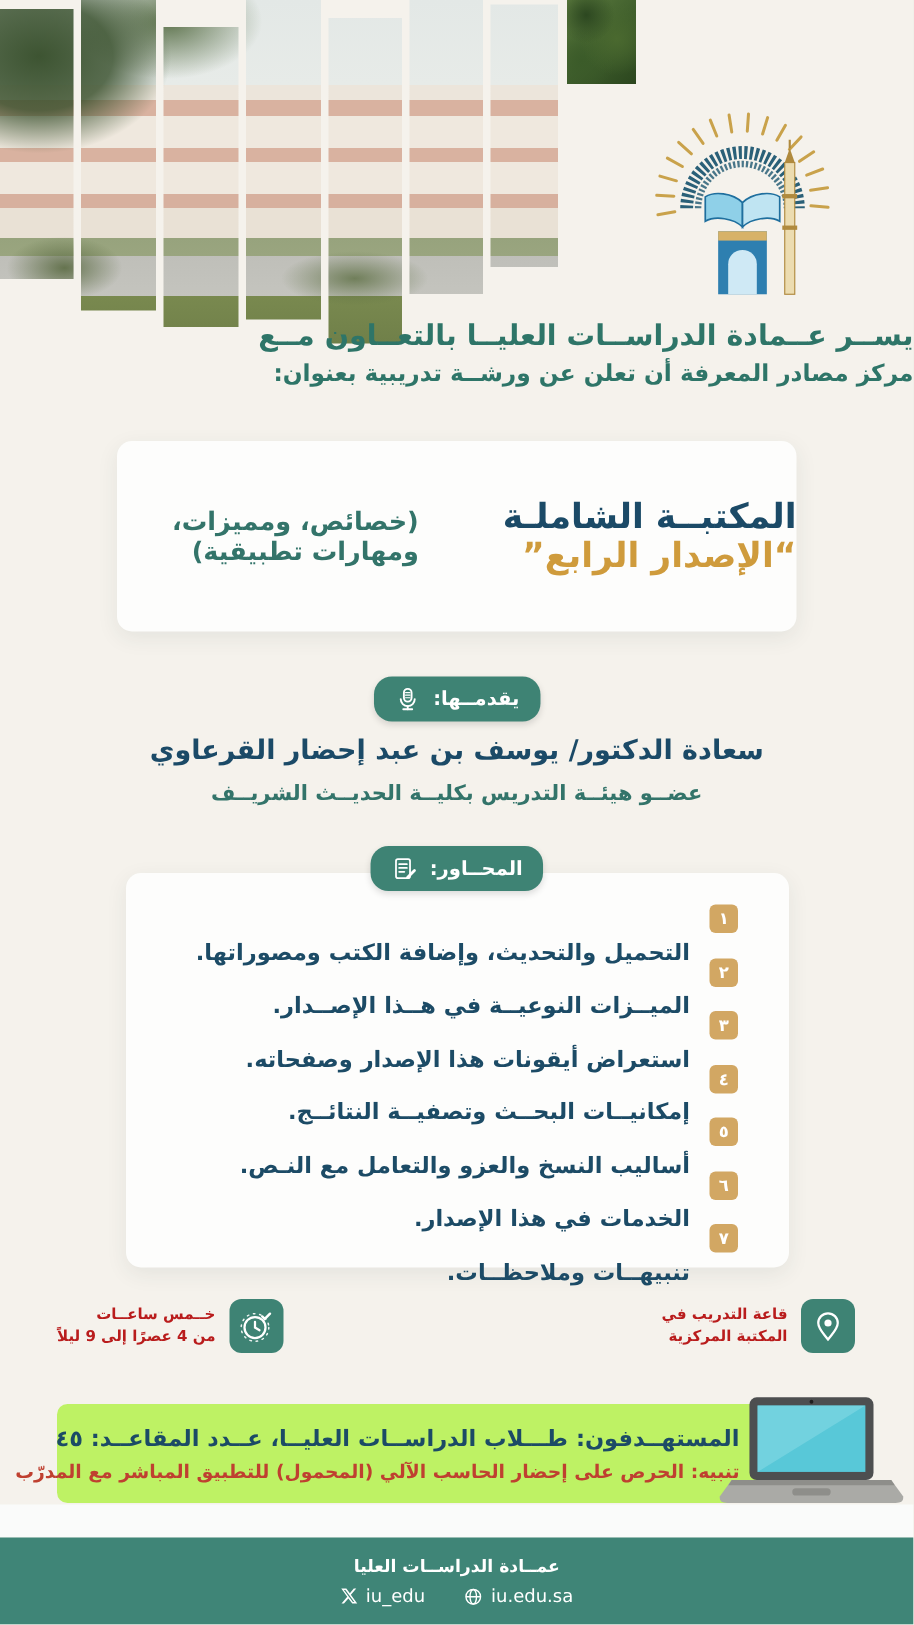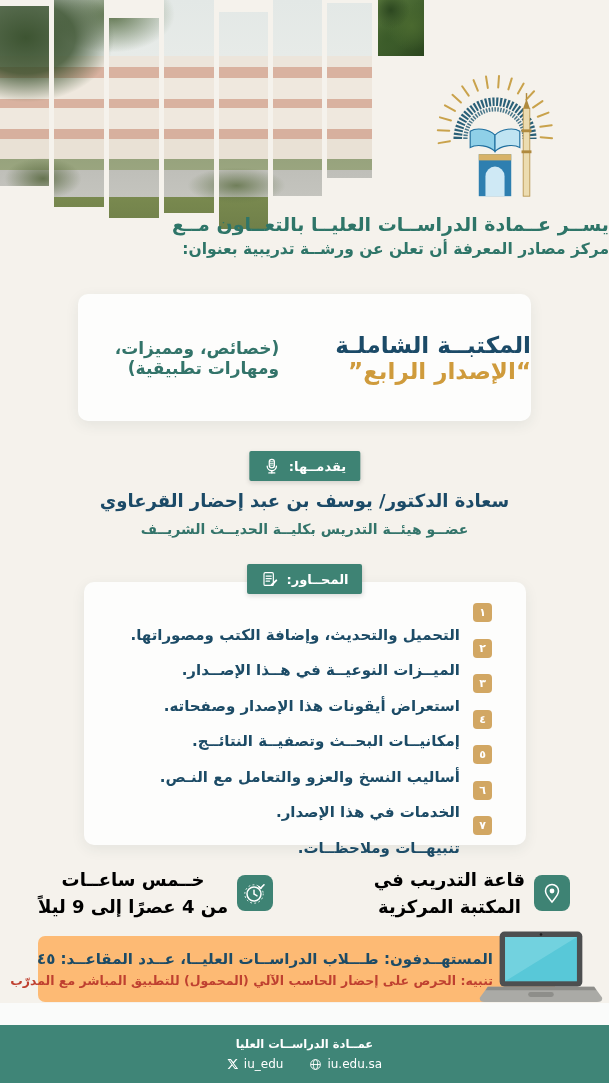--- a/index.html
+++ b/index.html
@@ -56,21 +56,21 @@
   }
   .card1 { left:78px; top:294px; width:453px; height:127px;
     display:flex; flex-direction:row; align-items:center; justify-content:center; gap:10px; }
   .title-line { font-size:23px; font-weight:bold; color:#1b4a67; }
   .t-gold { color:#cf9b3c; }
   .t-sub { font-size:17px; font-weight:bold; color:#33746a; }
 
   
   .badge {
     position:absolute; left:50%; transform:translateX(-50%);
-    height:30px; padding:0 14px; border-radius:2px; background:#3e8374;
+    height:30px; padding:0 14px; border-radius:12px; background:#3e8374;
     color:#ffffff; font-size:13px; font-weight:bold;
     display:flex; align-items:center; gap:9px; z-index:3;
     box-shadow:0 2px 5px rgba(0,0,0,.14);
   }
   .badge svg { flex:0 0 auto; }
   .badge-presenter { top:451px; }
   .badge-topics { top:564px; }
 
   .presenter-name { position:absolute; left:0; top:490px; width:100%; text-align:center;
     font-size:18px; font-weight:bold; color:#1b4a67; }
@@ -86,26 +86,26 @@
     display:flex; align-items:center; justify-content:center;
   }
   .topic-text { font-size:15px; font-weight:bold; color:#1c4b66; white-space:nowrap;margin-top:44px; }
 
   
   .details { position:absolute; left:38px; top:866px; width:532px;
     display:flex; justify-content:space-between; align-items:flex-start; }
   .detail-item { display:flex; gap:9px; align-items:center; }
   .detail-icon { flex:0 0 auto; width:36px; height:36px; border-radius:8px; background:#3e8374;
     display:flex; align-items:center; justify-content:center; }
-  .detail-text { font-size:18px; font-weight:bold; color:#000000; line-height:1.5; text-align:center; white-space:nowrap; }
+  .detail-text { font-size:10px; font-weight:bold; color:#b91c1c; line-height:1.5; text-align:right; white-space:nowrap; }
 
   
   .banner {
     position:absolute; left:38px; top:936px; width:517px; height:66px;
-    background:#fdba74; border-radius:7px;
+    background:#bef264; border-radius:7px;
     display:flex; flex-direction:column; justify-content:center; gap:5px;
     padding:0 62px 0 14px; text-align:right;
   }
   .banner-line1 { font-size:15px; font-weight:bold; color:#1c4b66; white-space:nowrap; }
   .banner-line2 { font-size:12.5px; font-weight:bold; color:#bf4030; white-space:nowrap; }
   .laptop { position:absolute; left:476px; top:930px; width:128px; height:76px; z-index:4; }
 
   
   .prefooter { position:absolute; left:0; top:1003px; width:100%; height:22px; background:#fafbfa; }
   .footer {

